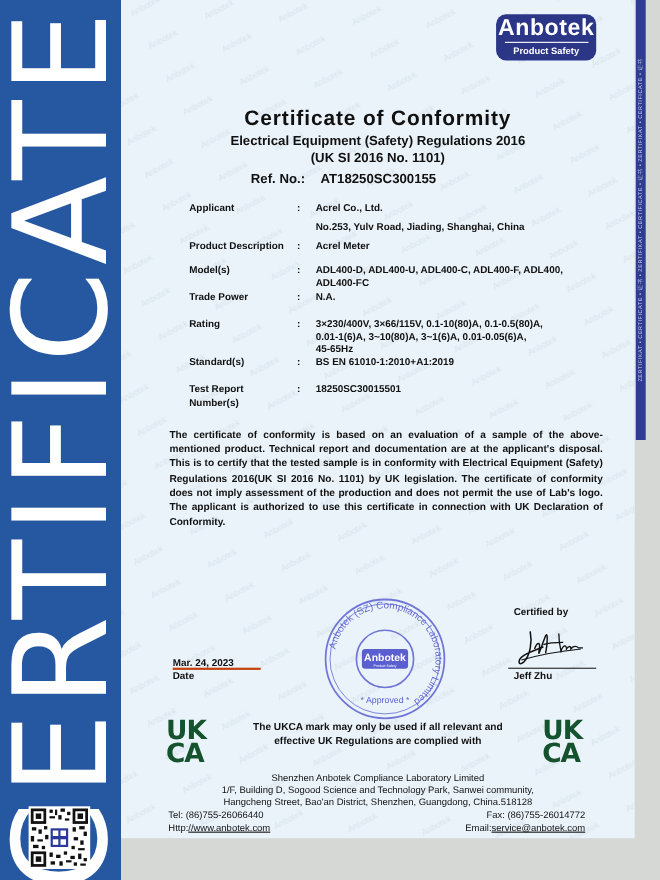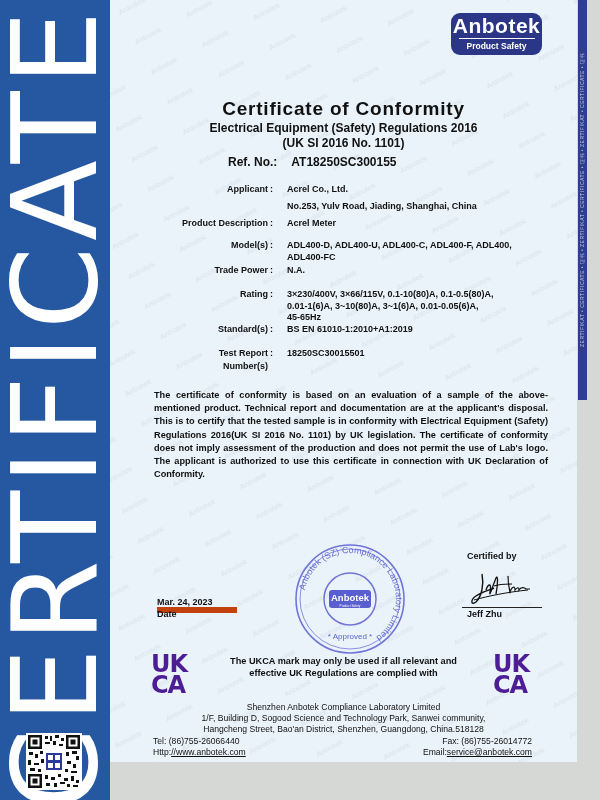--- a/index.html
+++ b/index.html
@@ -15,32 +15,32 @@
   .logo .n{font-size:21px;font-weight:700;margin-top:2px;line-height:22px;letter-spacing:0.5px;}
   .logo .line{width:76px;height:1px;background:#fff;margin:1px auto 2px;}
   .logo .s{font-size:8.5px;font-weight:700;line-height:10px;}
   .title{position:absolute;left:110px;width:467px;text-align:center;font-weight:700;}
   .t1{top:98px;font-size:19px;letter-spacing:0.8px;}
   .t2{top:121px;font-size:12px;}
   .t3{top:136px;font-size:12px;}
   .ref{position:absolute;left:228px;top:155px;font-size:12px;font-weight:700;}
   .ref .v{margin-left:14px;}
   .row{position:absolute;left:160px;font-size:9px;font-weight:700;line-height:11.5px;}
-  .row .lab{position:absolute;left:0;width:108px;text-align:right;}
+  .row .lab{position:absolute;left:12px;width:108px;}
   .row .col{position:absolute;left:110px;}
   .row .val{position:absolute;left:127px;width:270px;}
   .para{position:absolute;left:154px;top:389px;width:394px;font-size:9.2px;font-weight:700;line-height:13.2px;text-align:justify;}
-  .date{position:absolute;left:157px;top:597px;width:80px;border-bottom:6px solid #c2410c;font-size:9px;font-weight:700;}
+  .date{position:absolute;left:157px;top:597px;width:80px;border-bottom:2px solid #c2410c;font-size:9px;font-weight:700;}
   .datelab{position:absolute;left:157px;top:609px;font-size:9px;font-weight:700;}
   .certby{position:absolute;left:467px;top:551px;font-size:9px;font-weight:700;}
   .sigline{position:absolute;left:462px;top:607px;width:80px;height:1px;background:#222;}
   .signame{position:absolute;left:467px;top:609px;font-size:9px;font-weight:700;}
   .sig{position:absolute;left:468px;top:570px;}
   .stamp{position:absolute;left:288px;top:543px;}
-  .ukca{position:absolute;font-family:"DejaVu Sans",sans-serif;font-weight:700;font-size:24px;line-height:21px;letter-spacing:-1px;color:#4c1d95;}
+  .ukca{position:absolute;font-family:"DejaVu Sans",sans-serif;font-weight:700;font-size:24px;line-height:21px;letter-spacing:-1px;color:#14532d;}
   .uk1{left:151px;top:654px;}
   .uk2{left:493px;top:654px;}
   .ukcatext{position:absolute;left:110px;width:467px;top:655px;text-align:center;font-size:9.2px;font-weight:700;line-height:12px;}
   .foot{position:absolute;left:110px;width:467px;top:702px;text-align:center;font-size:8.6px;line-height:11.2px;}
   .foot .co{font-weight:400;}
   .tel{position:absolute;left:153px;top:736px;font-size:8.6px;line-height:11.2px;}
   .fax{position:absolute;right:68px;top:736px;font-size:8.6px;line-height:11.2px;text-align:right;}
   u{text-decoration:underline;}
 </style>
 </head>

